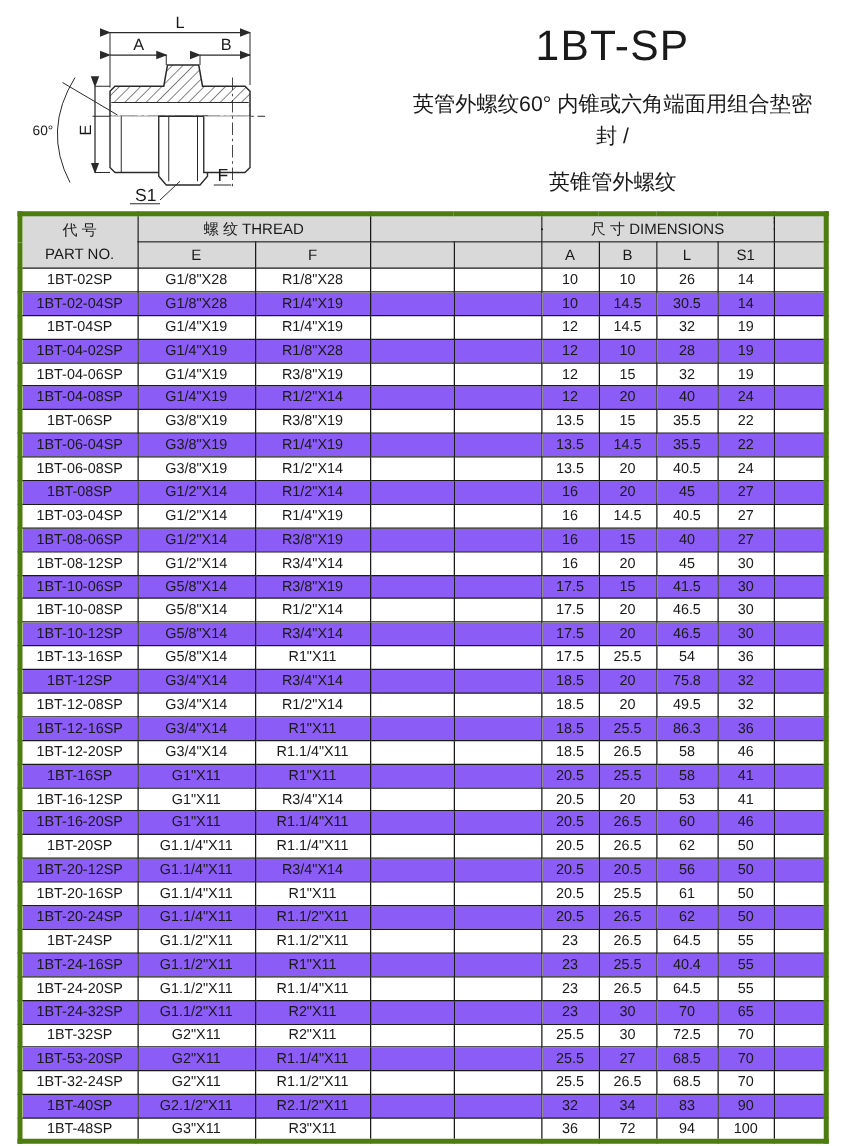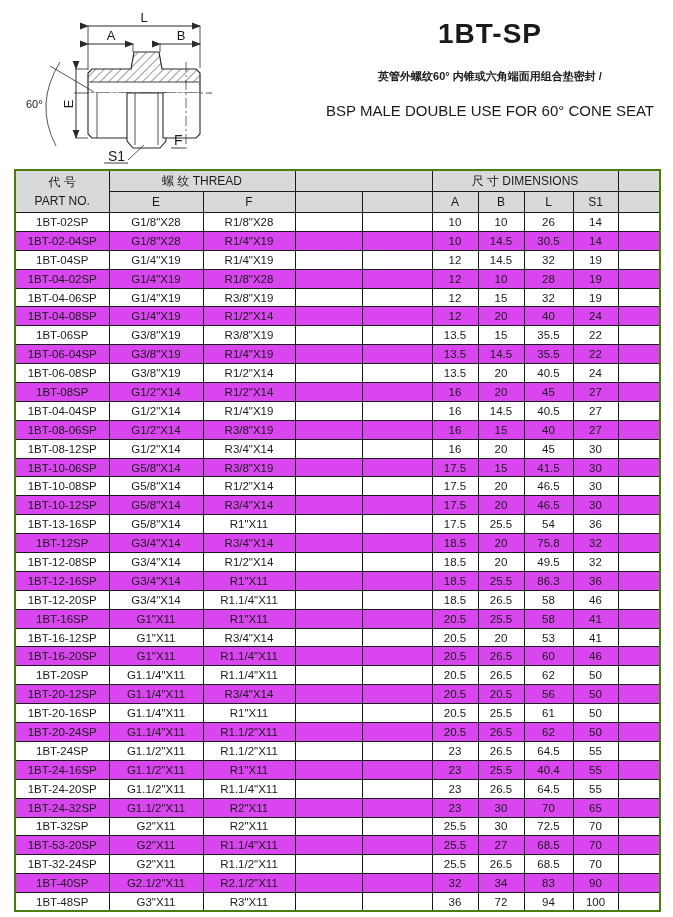--- a/index.html
+++ b/index.html
@@ -2,40 +2,40 @@
 <html><head>
 <meta charset="utf-8">
 <style>
   html,body{margin:0;padding:0;background:#ffffff;}
   .page{
     position:relative;width:673px;height:917px;background:#ffffff;
     font-family:"Liberation Sans","DejaVu Sans",sans-serif;color:#1a1a1a;overflow:hidden;
   }
   
   .head-block{position:absolute;left:310px;top:18px;width:360px;text-align:center;}
-  .head-title{font-size:28px;font-weight:bold;letter-spacing:1px;margin:0 0 14px 0;}
-  .head-cn{font-size:11px;line-height:25px;margin:12px;font-weight:bold;}
+  .head-title{font-size:34px;font-weight:normal;letter-spacing:1px;margin:0 0 14px 0;}
+  .head-cn{font-size:17px;line-height:25px;margin:12px;}
   .head-en{font-size:15px;line-height:20px;margin:6px 0 0 0;}
   
   .drawing{position:absolute;left:8px;top:12px;}
   
   table.parts{
     position:absolute;left:14px;top:169px;width:645px;
     border-collapse:collapse;table-layout:fixed;
     font-size:11.5px;
   }
   table.parts th, table.parts td{
     border:1px solid #1a1a1a;text-align:center;vertical-align:middle;
     padding:0 2px;overflow:hidden;white-space:nowrap;
   }
-  table.parts{border:2px solid #4d7c0f;}
+  table.parts{border:4px solid #4d7c0f;}
   table.parts thead th{background:#d9d9d9;font-weight:normal;height:20px;font-size:12px;}
   table.parts thead .two-line div{line-height:19px;}
   table.parts tbody tr{height:18.9px;background:#ffffff;}
-  table.parts tbody tr.alt{background:#d946ef;margin-top:16px;}
+  table.parts tbody tr.alt{background:#8b5cf6;margin-top:16px;}
 </style>
 </head>
 <body>
 
 <div class="page">
 
   <svg class="drawing" width="215" height="155" viewBox="0 0 215 155">
     <defs>
       <pattern id="hatch" width="6" height="6" patternUnits="userSpaceOnUse" patternTransform="rotate(45)">
         <line x1="0" y1="0" x2="0" y2="6" stroke="#3a3a3a" stroke-width="1"></line>
@@ -89,20 +89,21 @@
     <line x1="96" y1="151" x2="120" y2="151" stroke="#2a2a2a" stroke-width="0.9"></line>
     <line x1="120" y1="148" x2="136" y2="133" stroke="#2a2a2a" stroke-width="0.8"></line>
 
     <text x="166" y="133" font-size="14" fill="#1a1a1a">F</text>
     <line x1="163" y1="136" x2="177" y2="136" stroke="#2a2a2a" stroke-width="0.9"></line>
   </svg>
 
   <div class="head-block">
     <div class="head-title">1BT-SP</div>
     <div class="head-cn">英管外螺纹60°  内锥或六角端面用组合垫密封  /</div>
+    <div class="head-cn">英锥管外螺纹</div>
     <div class="head-en">BSP MALE DOUBLE USE FOR 60° CONE SEAT</div>
   </div>
 
   <table class="parts">
     <colgroup>
       <col style="width:94px">
         <col style="width:94px">
         <col style="width:92px">
       <col style="width:67px">
         <col style="width:70px">
@@ -250,21 +251,21 @@
           <td>R1/2"X14</td>
           <td></td>
           <td></td>
           <td>16</td>
           <td>20</td>
           <td>45</td>
           <td>27</td>
           <td></td>
         </tr>
         <tr>
-          <td>1BT-04-04SP</td>
+          <td>1BT-03-04SP</td>
           <td>G1/2"X14</td>
           <td>R1/4"X19</td>
           <td></td>
           <td></td>
           <td>16</td>
           <td>14.5</td>
           <td>40.5</td>
           <td>27</td>
           <td></td>
         </tr>

